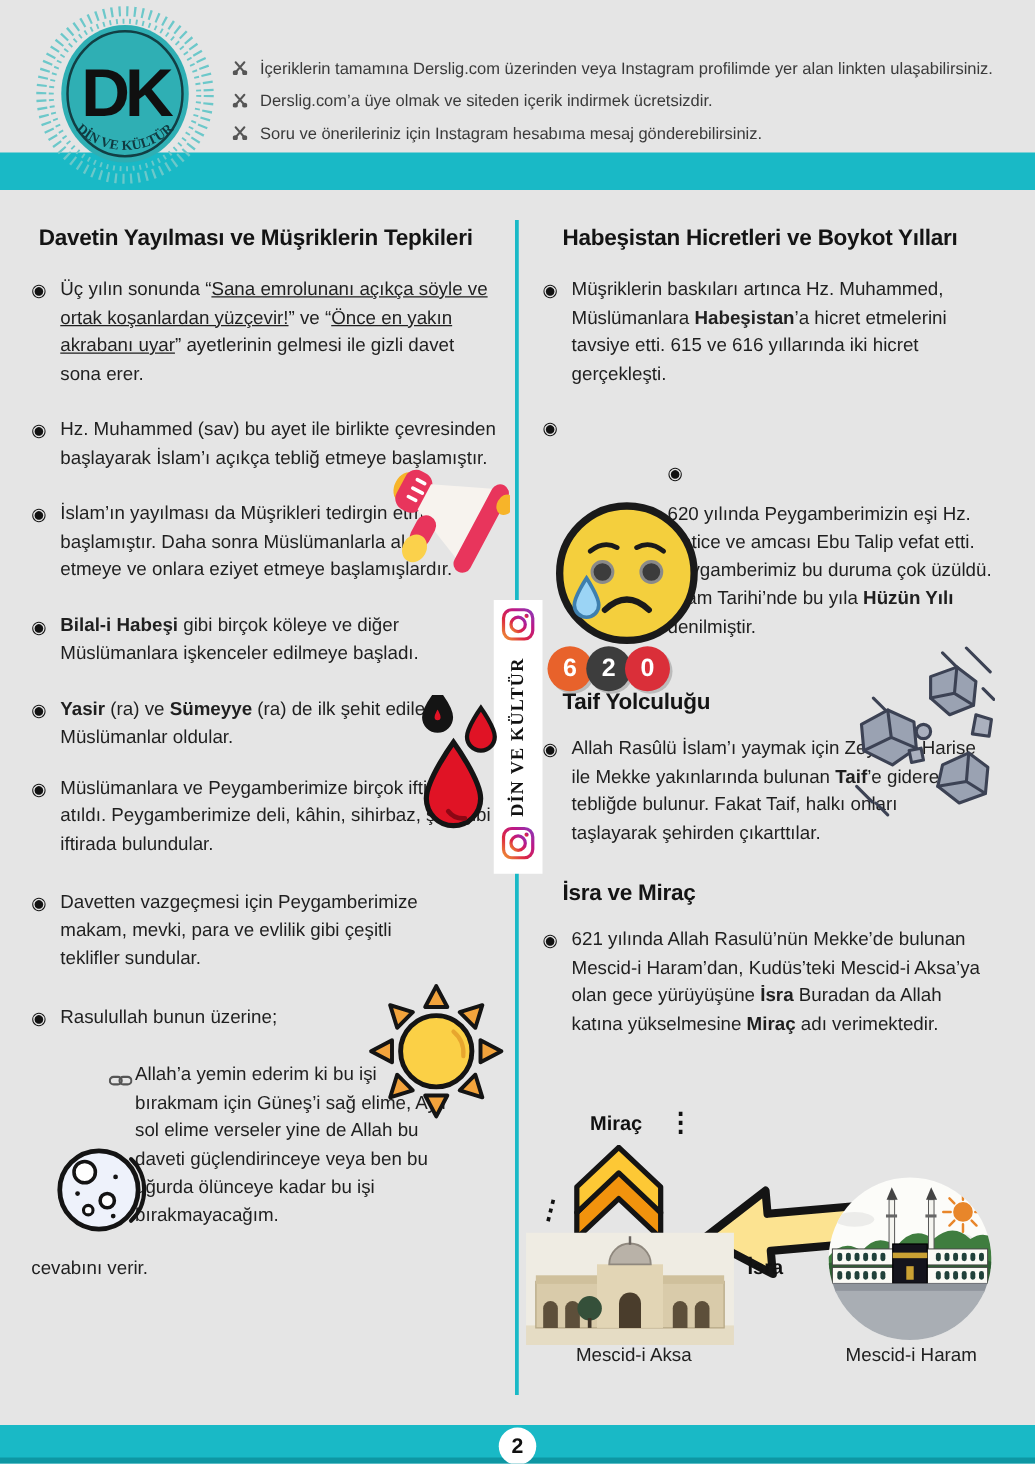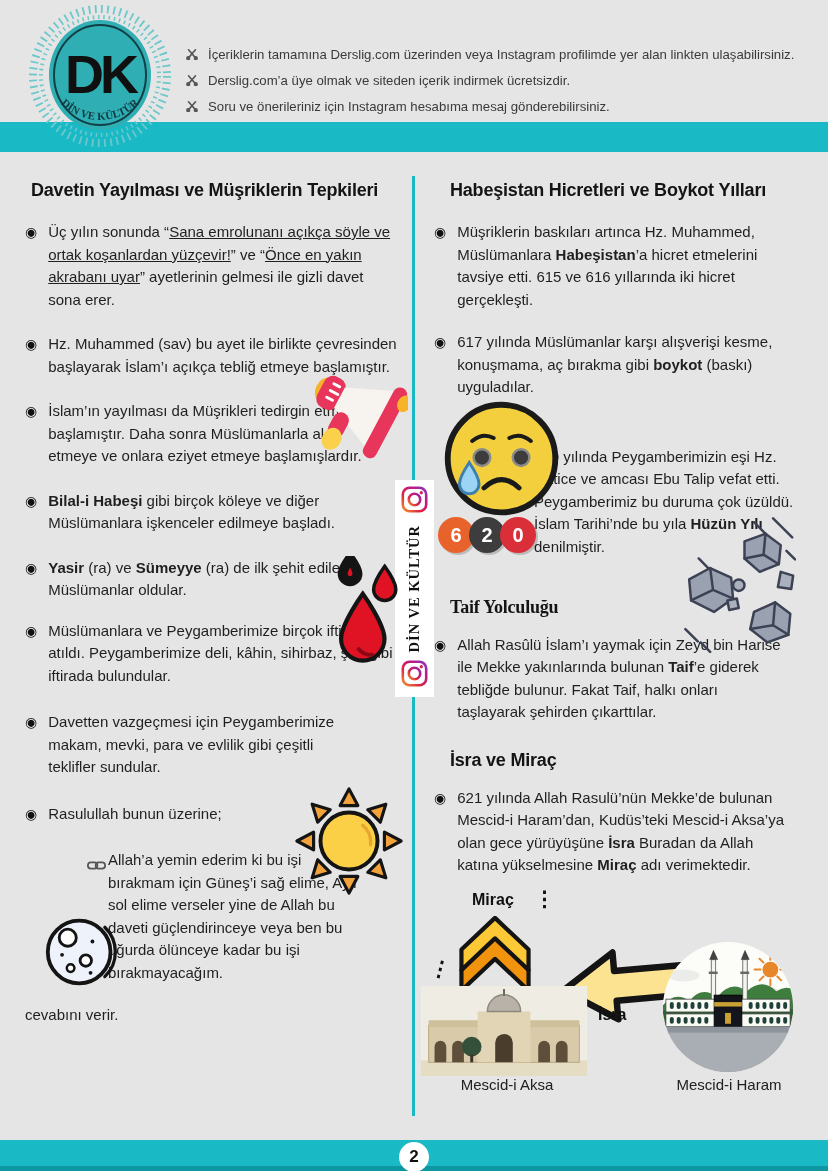--- a/index.html
+++ b/index.html
@@ -193,29 +193,28 @@
   <div class="col col-right">
     <h2 class="h2" style="margin-bottom:20px;">Habeşistan Hicretleri ve Boykot Yılları</h2>
 
     <div class="bullet" style="margin-bottom:20px;">
       <span class="mark">◉</span>
       <span class="txt" style="max-width:330px;"><span>Müşriklerin baskıları artınca Hz. Muhammed, Müslümanlara </span><span class="b">Habeşistan</span><span>’a hicret etmelerini tavsiye etti. 615 ve 616 yıllarında iki hicret gerçekleşti.</span></span>
     </div>
 
     <div class="bullet mb14">
       <span class="mark">◉</span>
-      <span class="txt" style="max-width:330px;"><span>617 yılında Müslümanlar karşı alışverişi kesme, konuşmama, aç bırakma gibi </span><span class="b">boykot</span><span> (baskı) uyguladılar.</span></span>
     </div>
 
     <div class="bullet bullet-b3">
       <span class="mark">◉</span>
       <span class="txt"><span>620 yılında Peygamberimizin eşi Hz. Hatice ve amcası Ebu Talip vefat etti. Peygamberimiz bu duruma çok üzüldü. İslam Tarihi’nde bu yıla </span><span class="b">Hüzün Yılı</span><span> denilmiştir.</span></span>
     </div>
 
-    <h2 class="h2" style="margin-bottom:16px;font-family:Liberation Serif, serif;">Taif Yolculuğu</h2>
+    <h2 class="h2" style="margin-bottom:16px;">Taif Yolculuğu</h2>
 
     <div class="bullet mb26">
       <span class="mark">◉</span>
       <span class="txt" style="max-width:330px;"><span>Allah Rasûlü İslam’ı yaymak için Zeyd bin Harise ile Mekke yakınlarında bulunan </span><span class="b">Taif</span><span>’e giderek tebliğde bulunur. Fakat Taif, halkı onları taşlayarak şehirden çıkarttılar.</span></span>
     </div>
 
     <h2 class="h2" style="margin:10px 0 16px 16px;">İsra ve Miraç</h2>
 
     <div class="bullet">
       <span class="mark">◉</span>

